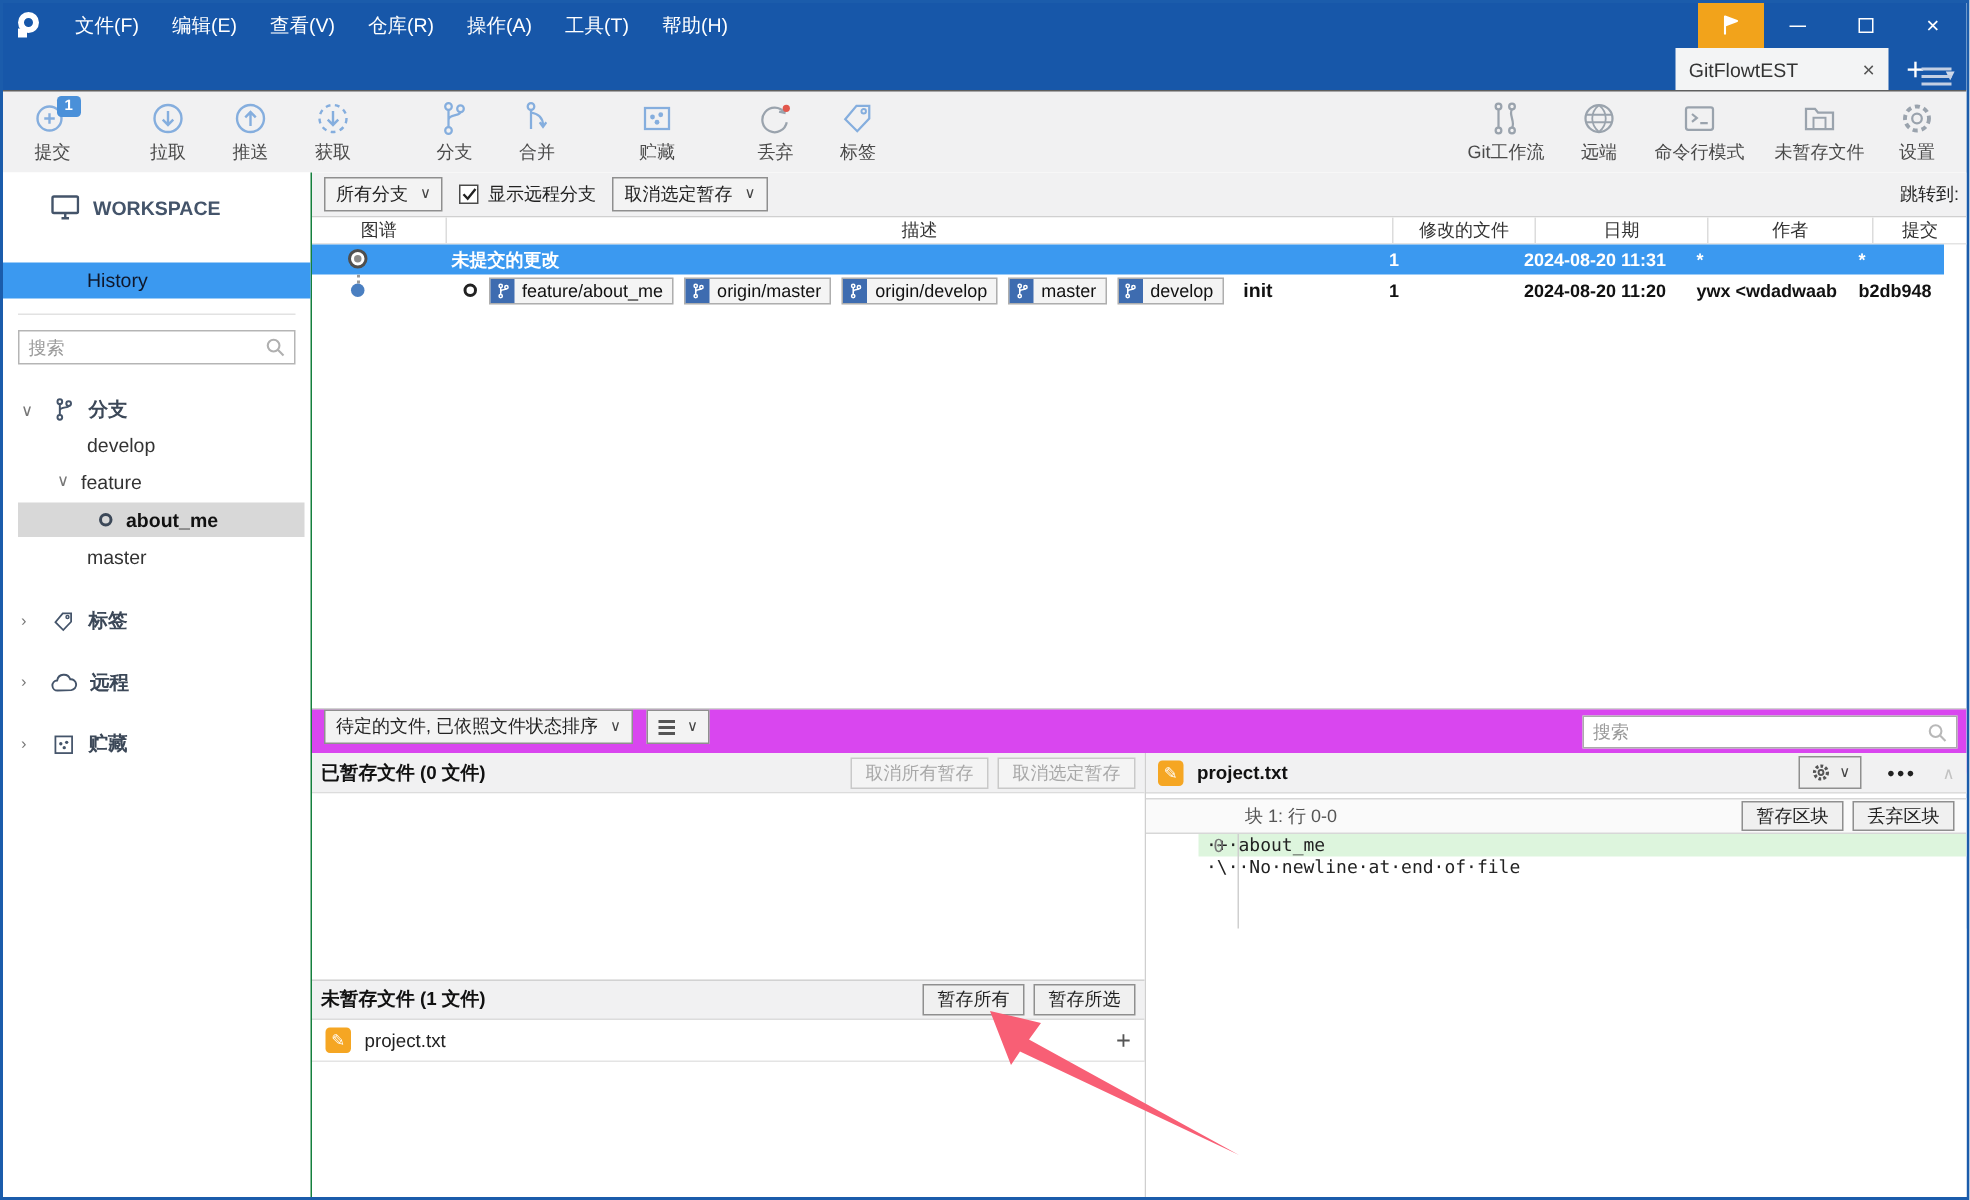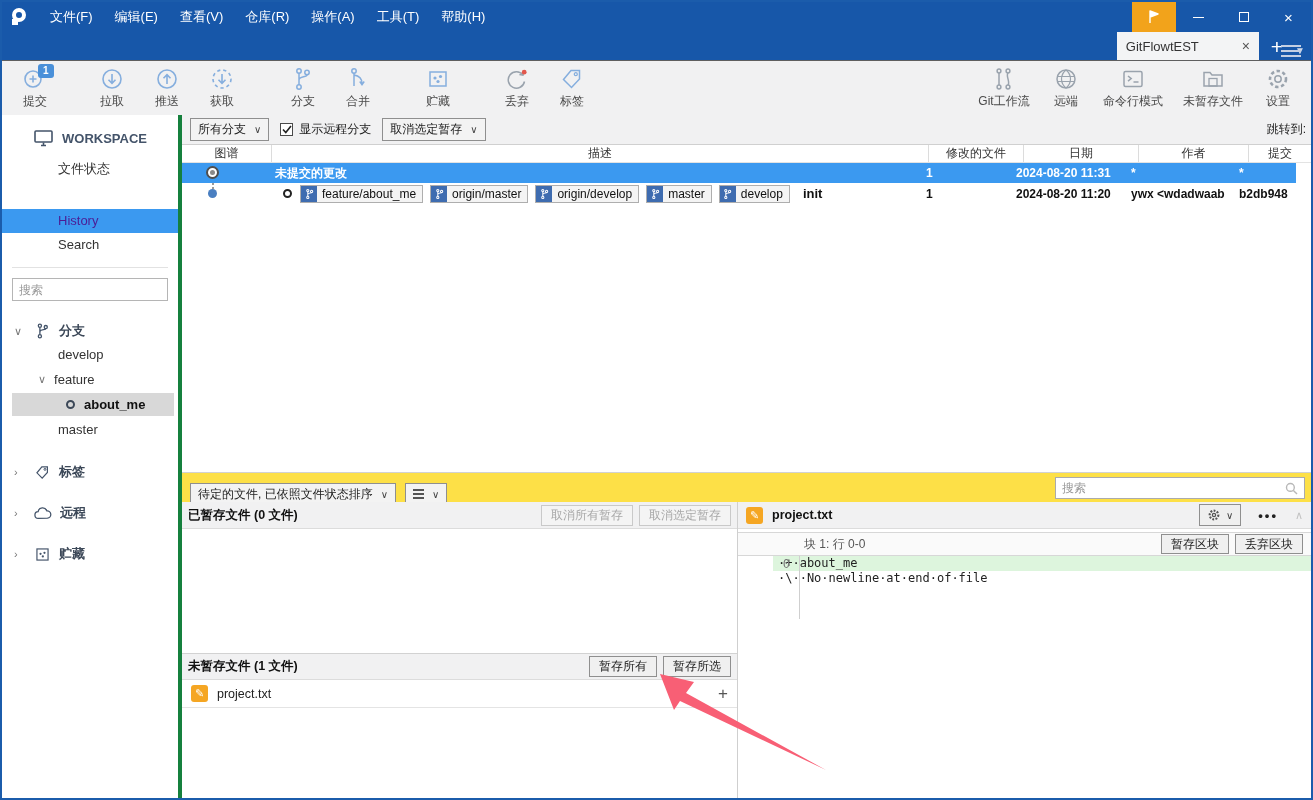--- a/index.html
+++ b/index.html
@@ -32,24 +32,24 @@
   .tool svg { display:block; }
   .badge { position:absolute; top:1px; left:30px; background:#4a90d9; color:#fff; font-size:10px; line-height:12px; padding:1px 5px; border-radius:3px; font-weight:bold; }
   .sp1{margin-left:6px}.sp2{margin-left:23px}.sp3{margin-left:1px}.sp4{margin-left:27px}.sp5{margin-left:26px}.sp6{margin-left:25px}
   .tool-right-first { margin-left:auto; }
   .tool.last { margin-right:8px; }
 
   
   .content { position:absolute; top:113px; left:0; right:0; bottom:0; display:flex; }
 
   
-  .sidebar { width:180px; border-right:4px solid #15803d; background:#fff; font-size:13px; color:#333; flex:none; }
+  .sidebar { width:206px; border-right:1px solid #15803d; background:#fff; font-size:13px; color:#333; flex:none; }
   .ws-header { margin:15px 0 10px 32px; display:flex; align-items:center; gap:9px; color:#44546a; font-weight:bold; font-size:13px; }
   .side-item { height:24px; line-height:24px; padding-left:56px; }
-  .side-item.sel { background:#3b99f0; color:#4c1d95;margin-top:28px; }
+  .side-item.sel { background:#3b99f0; color:#0f172a;margin-top:28px; }
   .side-sep { border-top:1px solid #e2e2e2; margin:10px 10px 0 10px; }
   .side-search { margin:10px 10px 0 10px; height:23px; border:1px solid #b5b5b5; background:#fff; display:flex; align-items:center; padding:0 6px; }
   .side-search input { border:none; outline:none; flex:1; font-size:12px; color:#333; background:transparent; font-family:inherit; }
   .side-search input::placeholder { color:#999; }
   .sect { margin-top:19px; display:flex; align-items:center; gap:8px; padding-left:12px; color:#3c4858; font-weight:bold; height:22px; }
   .sect .chev { color:#777; font-size:11px; width:12px; font-weight:normal; }
   .branch-item { height:25px; line-height:25px; padding-left:56px; }
   .branch-feature { height:25px; line-height:25px; padding-left:36px; display:flex; align-items:center; gap:8px; }
   .branch-sel { height:23px; margin:1px 4px 1px 10px; background:#d8d8d8; display:flex; align-items:center; font-weight:bold; color:#111; }
   .ring-ico { width:9px; height:9px; border:2px solid #3c4858; border-radius:50%; margin:0 9px 0 54px; flex:none; }
@@ -81,21 +81,21 @@
   .g-ring { position:absolute; left:24px; top:3px; width:13px; height:13px; border:2px solid #4f4f4f; background:#fff; border-radius:50%; display:flex; align-items:center; justify-content:center; }
   .g-ring i { width:5px; height:5px; background:#8a8a8a; border-radius:50%; }
   .g-dot { position:absolute; left:26px; top:6px; width:9px; height:9px; background:#4a7fc1; border-radius:50%; }
   .g-link { position:absolute; left:30px; top:-3px; height:9px; border-left:2px dotted #9a9a9a; }
   .desc1 { font-weight:bold; padding-left:4px; }
   .oring { width:9px; height:9px; border:2px solid #222; border-radius:50%; margin:0 8px 0 12px; flex:none; }
   .btag { display:inline-flex; align-items:center; height:18px; border:1px solid #aeaeae; background:#f4f4f4; margin-right:7px; padding-right:6px; gap:5px; font-size:12px; color:#111; flex:none; }
   .btag .bic { width:16px; height:16px; background:#3e6cb0; display:flex; align-items:center; justify-content:center; flex:none; }
   .init-msg { font-weight:bold; margin-left:6px; font-size:13px; }
 
-  .middlebar { position:absolute; left:0; right:0; top:357px; height:44px; background:#fde047; border-top:1px solid #d2d2d2; border-bottom:1px solid #d2d2d2; display:flex; align-items:center; padding-left:8px; gap:9px; }
+  .middlebar { position:absolute; left:0; right:0; top:357px; height:44px; background:#d946ef; border-top:1px solid #d2d2d2; border-bottom:1px solid #d2d2d2; display:flex; align-items:flex-start; padding-left:8px; gap:9px; }
   .mini-bars { display:flex; flex-direction:column; gap:2px; }
   .mini-bars span { width:11px; height:2px; background:#555; }
   .mid-search { position:absolute; right:6px; top:4px; width:250px; height:22px; border:1px solid #ababab; background:#fff; display:flex; align-items:center; padding:0 6px; }
   .mid-search input { border:none; outline:none; flex:1; font-size:12px; background:transparent; font-family:inherit; }
   .mid-search input::placeholder { color:#999; }
 
   .panels { position:absolute; left:0; right:0; top:387px; bottom:0; display:flex; }
   .left-panel { width:556px; flex:none; border-right:1px solid #cfcfcf; display:flex; flex-direction:column; background:#fff; }
   .panel-bar { height:27px; background:#f1f1f2; border-bottom:1px solid #dcdcdc; display:flex; align-items:center; padding:0 6px; font-size:12.5px; }
   .panel-title { font-weight:bold; color:#111; }
@@ -286,23 +286,21 @@
   <div class="content">
 
     <div class="sidebar">
       <div class="ws-header">
         <svg width="19" height="17" viewBox="0 0 19 17">
             <rect x="1" y="1" width="17" height="11" rx="1" fill="none" stroke="#44546a" stroke-width="1.6"></rect>
             <path d="M7 15.5 h5 M9.5 12.5 v3" stroke="#44546a" stroke-width="1.6"></path>
           </svg>
         <span>WORKSPACE</span>
       </div>
-      <div class="side-item">文件状态</div>
       <div class="side-item sel">History</div>
-      <div class="side-item">Search</div>
       <div class="side-sep"></div>
       <div class="side-search">
         <input type="text" placeholder="搜索" style="">
         <svg width="13" height="13" viewBox="0 0 13 13">
             <circle cx="5.4" cy="5.4" r="3.9" fill="none" stroke="#b0b0b0" stroke-width="1.4"></circle>
             <path d="M8.4 8.4 L12 12" stroke="#b0b0b0" stroke-width="1.4"></path>
           </svg>
       </div>
       <div class="sect">
         <span class="chev">∨</span>

